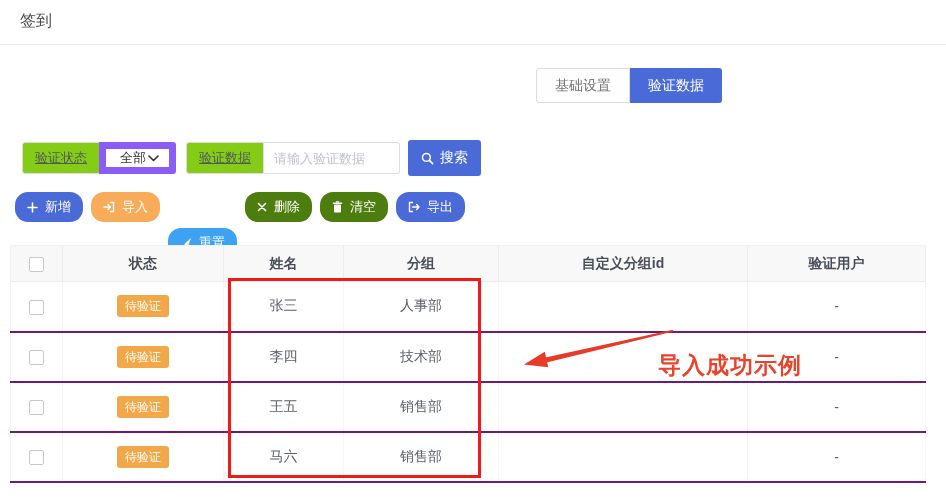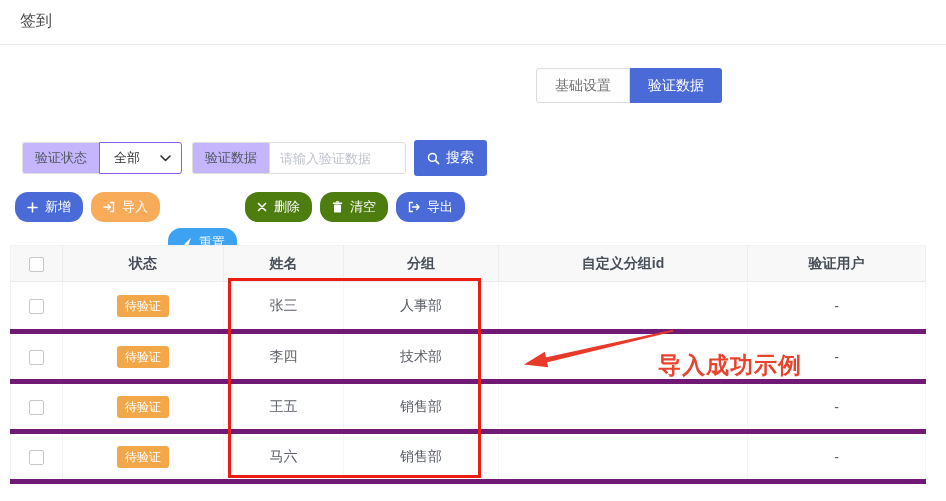--- a/index.html
+++ b/index.html
@@ -15,24 +15,24 @@
   .tab { height:35px; display:flex; align-items:center; justify-content:center;
     font-size:14px; padding:0 18px; cursor:pointer; }
   .tab.inactive { background:#fefefe; border:1px solid #dcdcdc; color:#737373;
     border-radius:3px 0 0 3px; }
   .tab.active { background:#4a6ad8; color:#fff; border-radius:0 3px 3px 0; }
 
   
   .filter-row { position:absolute; left:22px; top:140px; display:flex; align-items:center; }
   .input-group { display:flex; height:32px; }
   .ig-label { display:flex; align-items:center; padding:0 12px; border:1px solid #dcdee2;
-    border-right:none; background:#c4b5fd; color:#51575f; font-size:13px;
-    border-radius:3px 0 0 3px; }
-  .ig-select { display:flex; align-items:center; gap:20px; padding:0 10px 0 14px;
-    border:1px solid #8b5cf6; background:#fff; color:#333; font-size:13px;
+    border-right:none; background:#84cc16; color:#51575f; font-size:13px;
+    border-radius:3px 0 0 3px;text-decoration:underline; }
+  .ig-select { display:flex; align-items:center; gap:2px; padding:0 10px 0 14px;
+    border:7px solid #8b5cf6; background:#fff; color:#333; font-size:13px;
     border-radius:0 3px 3px 0; cursor:pointer; min-width:73px; }
   .ig-input { border:1px solid #dcdee2; border-radius:0 3px 3px 0; width:137px;
     padding:0 10px; font-size:13px; color:#333; outline:none;
     font-family:"Liberation Sans","DejaVu Sans",sans-serif; }
   .ig-input::placeholder { color:#bfc3cb; }
   .gap10 { width:10px; } .gap8 { width:8px; }
   .btn-search { height:36px; padding:0 13px; background:#4a6ad8; color:#fff; border:none;
     border-radius:3px; font-size:14px; display:flex; align-items:center; gap:6px; cursor:pointer; }
 
   
@@ -45,21 +45,21 @@
   .btn-sky    { background:#3da2f1;margin-top:36px; }
   .btn-salmon { background:#4d7c0f; }
 
   
   .data-table { position:absolute; left:10px; top:245px; width:848px;
     border-collapse:collapse; table-layout:fixed; }
   .data-table th { background:#f8f8f9; height:36px; font-size:14px; font-weight:bold;
     color:#474e57; text-align:center; border-bottom:1px solid #e9ebee;
     border-right:1px solid #ebedf0; border-top:1px solid #f0f1f3; }
   .data-table td { height:50px; text-align:center; font-size:14px; color:#5a5e66;
-    border-bottom:5px solid #701a75; border-right:1px solid #f4f5f7; background:#fff; }
+    border-bottom:2px solid #701a75; border-right:1px solid #f4f5f7; background:#fff; }
   .data-table th:last-child, .data-table td:last-child { border-right:none; }
   .data-table th:first-child, .data-table td:first-child { border-left:1px solid #f0f1f3; }
   .cb { display:inline-block; width:15px; height:15px; border:1px solid #c6c8cc;
     border-radius:2px; background:#fff; cursor:pointer; vertical-align:middle; }
   .badge { display:inline-block; background:#f2a849; color:#fff; font-size:12px;
     padding:5px 8px; border-radius:3px; line-height:1; }
 
   
   .anno-box { position:absolute; left:228px; top:278px; width:253px; height:200px;
     border:3px solid #ee1d14; z-index:4; pointer-events:none; }

